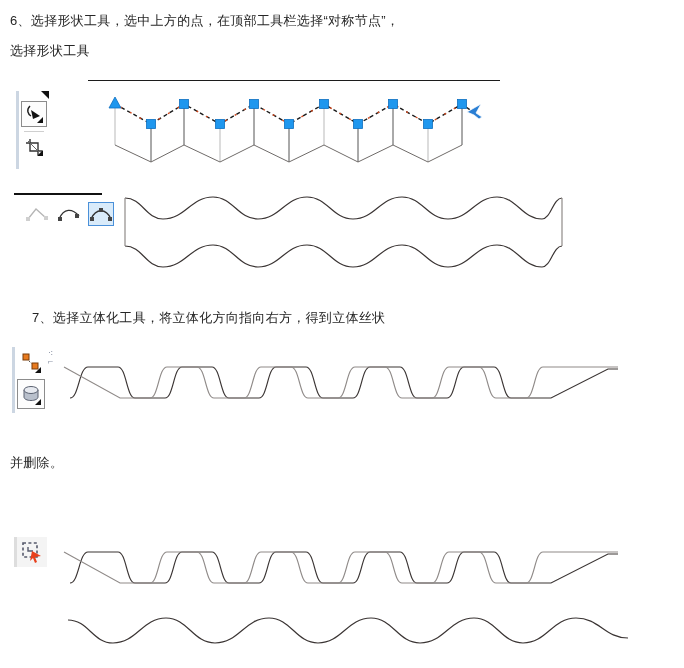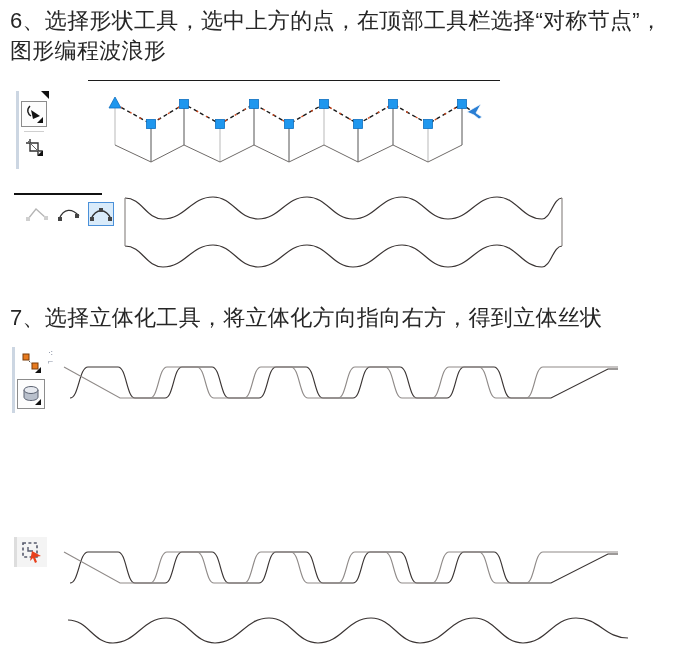--- a/index.html
+++ b/index.html
@@ -2,21 +2,21 @@
 <html><head>
 <meta charset="utf-8">
 <style>
   html,body{margin:0;padding:0;}
   body{
     width:684px;height:668px;position:relative;background:#ffffff;
     font-family:"Liberation Sans","DejaVu Sans",sans-serif;
     color:#262626;overflow:hidden;
   }
   .step-text{
-    position:absolute;left:10px;font-size:22px;line-height:30px;
+    position:absolute;left:10px;font-size:13px;line-height:30px;
     letter-spacing:0.3px;white-space:nowrap;
   }
   .sep-line{position:absolute;height:1px;background:#1c1c1c;}
   
   .vstrip{position:absolute;background:#ffffff;border-left:3px solid #ccd6e2;}
   .tool-slot{position:relative;margin:4px auto;display:flex;align-items:center;justify-content:center;}
   .boxed{border:1px solid #8c8c8c;background:#fdfdfd;}
   .strip-corner{position:absolute;right:0;top:0;width:0;height:0;
     border-left:8px solid transparent;border-top:8px solid #111;}
   .divider-h{width:20px;height:1px;background:#cfcfcf;margin:3px auto;}
@@ -33,21 +33,21 @@
     position:absolute;background:#f4f4f4;border-left:3px solid #dddddd;
     display:flex;align-items:center;justify-content:center;
   }
   .flyout-handle{position:absolute;color:#8a93a5;font-size:9px;line-height:8px;}
 </style>
 </head>
 <body>
 
 <div class="step-text" style="top:6px;">
   <div>6、选择形状工具，选中上方的点，在顶部工具栏选择“对称节点”，</div>
-  <div>图形编程波浪形</div>
+  <div>选择形状工具</div>
 </div>
 
 <div class="sep-line" style="left:88px;top:80px;width:412px;"></div>
 
 <div class="vstrip" style="left:16px;top:91px;width:30px;height:78px;">
   <div class="strip-corner"></div>
   <div class="tool-slot boxed" style="width:24px;height:24px;margin-top:10px;">
     <svg width="22" height="22" viewBox="0 0 22 22">
       <path d="M7,3 C3,7 5,11 8,13" fill="none" stroke="#222" stroke-width="1.4"></path>
       <polygon points="8,7 17,13 10,16" fill="#111"></polygon>
@@ -119,21 +119,21 @@
   </div>
 </div>
 
 <svg id="fig-band" class="fig" style="left:115px;top:192px;" width="455" height="85" viewBox="0 0 455 85">
     <path d="M10,6C27.1,6 30.9,27 48,27C70.5,27 75.5,5 98,5C118.25,5 122.75,27 143,27C165.05,27 169.95,5 192,5C212.7,5 217.3,27 238,27C260.05,27 264.95,5 287,5C307.7,5 312.3,27 333,27C355.05,27 359.95,5 382,5C402.25,5 406.75,27 427,27C436,27 438,6 447,6" fill="none" stroke="#3a3433" stroke-width="1.2"></path>
     <path d="M10,54C27.1,54 30.9,75 48,75C70.5,75 75.5,53 98,53C118.25,53 122.75,75 143,75C165.05,75 169.95,53 192,53C212.7,53 217.3,75 238,75C260.05,75 264.95,53 287,53C307.7,53 312.3,75 333,75C355.05,75 359.95,53 382,53C402.25,53 406.75,75 427,75C436,75 438,54 447,54" fill="none" stroke="#3a3433" stroke-width="1.2"></path>
     <line x1="10" y1="6" x2="10" y2="54" stroke="#8f8a88" stroke-width="1.2"></line>
     <line x1="447" y1="6" x2="447" y2="54" stroke="#8f8a88" stroke-width="1.2"></line>
   </svg>
 
-<div class="step-text" style="top:303px;">
+<div class="step-text" style="top:303px;margin-left:22px;">
   <div>7、选择立体化工具，将立体化方向指向右方，得到立体丝状</div>
 </div>
 
 <div class="vstrip" style="left:12px;top:347px;width:32px;height:66px;">
   <div class="tool-slot" style="width:22px;height:24px;margin-top:4px;">
     <svg width="22" height="24" viewBox="0 0 22 24">
       <path d="M6,7 L15,16" stroke="#555" stroke-width="1" stroke-dasharray="2,2"></path>
       <rect x="3" y="3" width="6" height="6" fill="#e87a1e" stroke="#7a3d08"></rect>
       <rect x="12" y="12" width="6" height="6" fill="#e87a1e" stroke="#7a3d08"></rect>
       <polygon points="15,22 21,22 21,16" fill="#111"></polygon>
@@ -148,20 +148,21 @@
   </div>
 </div>
 <div class="flyout-handle" style="left:48px;top:349px;">⁖<br>⌐</div>
 
 <svg id="fig-braid1" class="fig" style="left:58px;top:357px;" width="565" height="50" viewBox="0 0 565 50">
     <path d="M12,41C21,41 21,10 30,10H60C68.5,10 68.5,41 77,41H107C115.5,41 115.5,10 124,10H154C162.5,10 162.5,41 171,41H201C209.5,41 209.5,10 218,10H248C256.5,10 256.5,41 265,41H295C303.5,41 303.5,10 312,10H342C350.5,10 350.5,41 359,41H389C397.5,41 397.5,10 406,10H436C444.5,10 444.5,41 453,41H493L550,12 H560" fill="none" stroke="#3a3433" stroke-width="1.1"></path>
     <path d="M6,10 L62,41 H92C100.5,41 100.5,10 109,10H139C147.5,10 147.5,41 156,41H186C194.5,41 194.5,10 203,10H233C241.5,10 241.5,41 250,41H280C288.5,41 288.5,10 297,10H327C335.5,10 335.5,41 344,41H374C382.5,41 382.5,10 391,10H421C429.5,10 429.5,41 438,41H468C476.5,41 476.5,10 485,10H560" fill="none" stroke="#8f8a88" stroke-width="1.1"></path>
   </svg>
 
 <div class="step-text" style="top:448px;">
+  <div>并删除。</div>
 </div>
 
 <div class="mini-icon" style="left:14px;top:537px;width:30px;height:30px;">
   <svg width="24" height="24" viewBox="0 0 24 24">
     <rect x="3" y="3" width="14" height="14" fill="none" stroke="#55596b" stroke-width="1.6" stroke-dasharray="3,2.4"></rect>
     <path d="M8,7 V11 H13" fill="none" stroke="#55596b" stroke-width="1.4"></path>
     <polygon points="12,11 21,16 15,17 17,22 15,23 13,18 10,21" fill="#e8401c"></polygon>
   </svg>
 </div>
 

